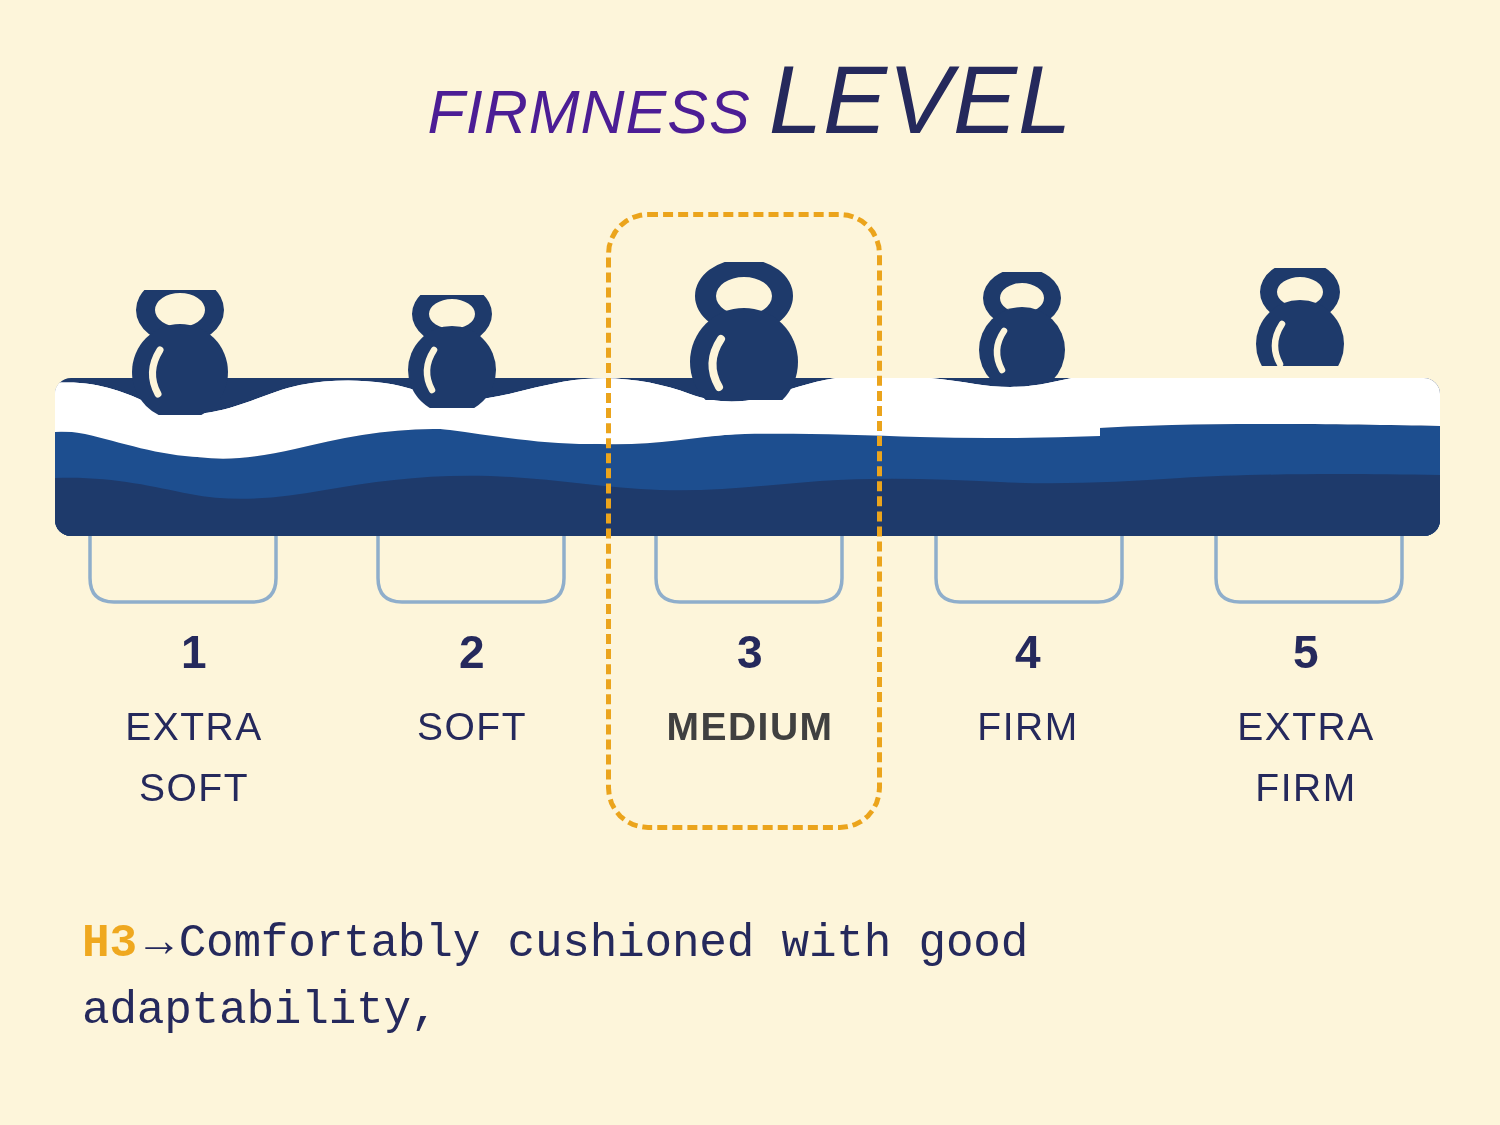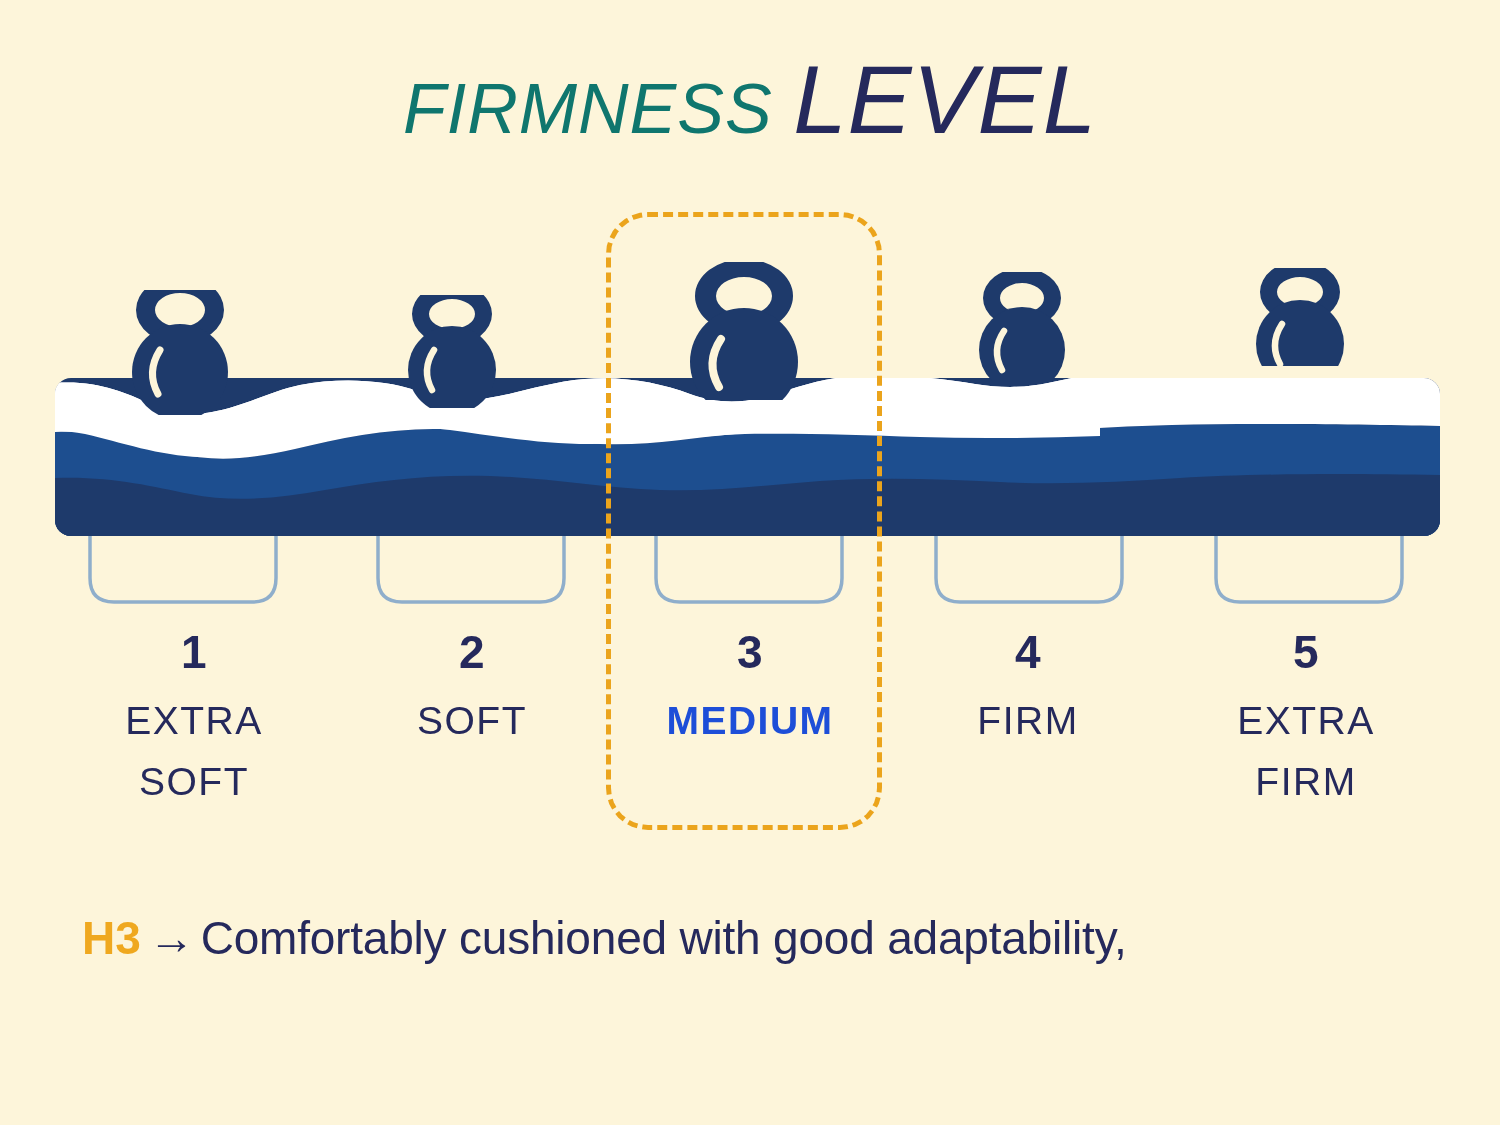--- a/index.html
+++ b/index.html
@@ -29,23 +29,23 @@
     top: 52px;
     width: 1500px;
     text-align: center;
     white-space: nowrap;
     line-height: 1;
   }
   .title-light {
     font-family: "Liberation Sans", sans-serif;
     font-style: italic;
     font-weight: 400;
-    font-size: 70px;
+    font-size: 61px;
     letter-spacing: 1px;
-    color: #0f766e;
+    color: #4c1d95;
   }
   .title-bold {
     font-family: "Liberation Sans", sans-serif;
     font-style: italic;
     font-weight: 400;
     font-size: 96px;
     letter-spacing: 1px;
     color: #25295C;
   }
 
@@ -92,42 +92,43 @@
     color: #25295C;
     line-height: 1.05;
     letter-spacing: 0.5px;
   }
   .level-label {
     font-family: "Liberation Sans", sans-serif;
     font-weight: 400;
     font-size: 39px;
     color: #25295C;
     line-height: 1.55;
-    margin-top: 15px;
+    margin-top: 21px;
     letter-spacing: 1.5px;
   }
   .level.is-selected .level-label {
     font-weight: 700;
-    color: #1d4ed8;
+    color: #404040;
   }
 
   
   .footer {
     position: absolute;
     left: 82px;
     top: 905px;
     width: 1290px;
   }
   .footer-line {
-    font-family: Liberation Sans, sans-serif;
+    font-family: Liberation Mono, monospace;
     font-weight: 400;
     font-size: 46px;
     color: #25295C;
     line-height: 1.45;
     letter-spacing: -0.2px;
+    margin-top: 6px;
   }
   .footer-tag {
     font-weight: 700;
     color: #EFA81F;
     letter-spacing: 0;
   }
   .footer-arrow {
     color: #25295C;
     font-weight: 400;
     padding: 0 6px 0 8px;

